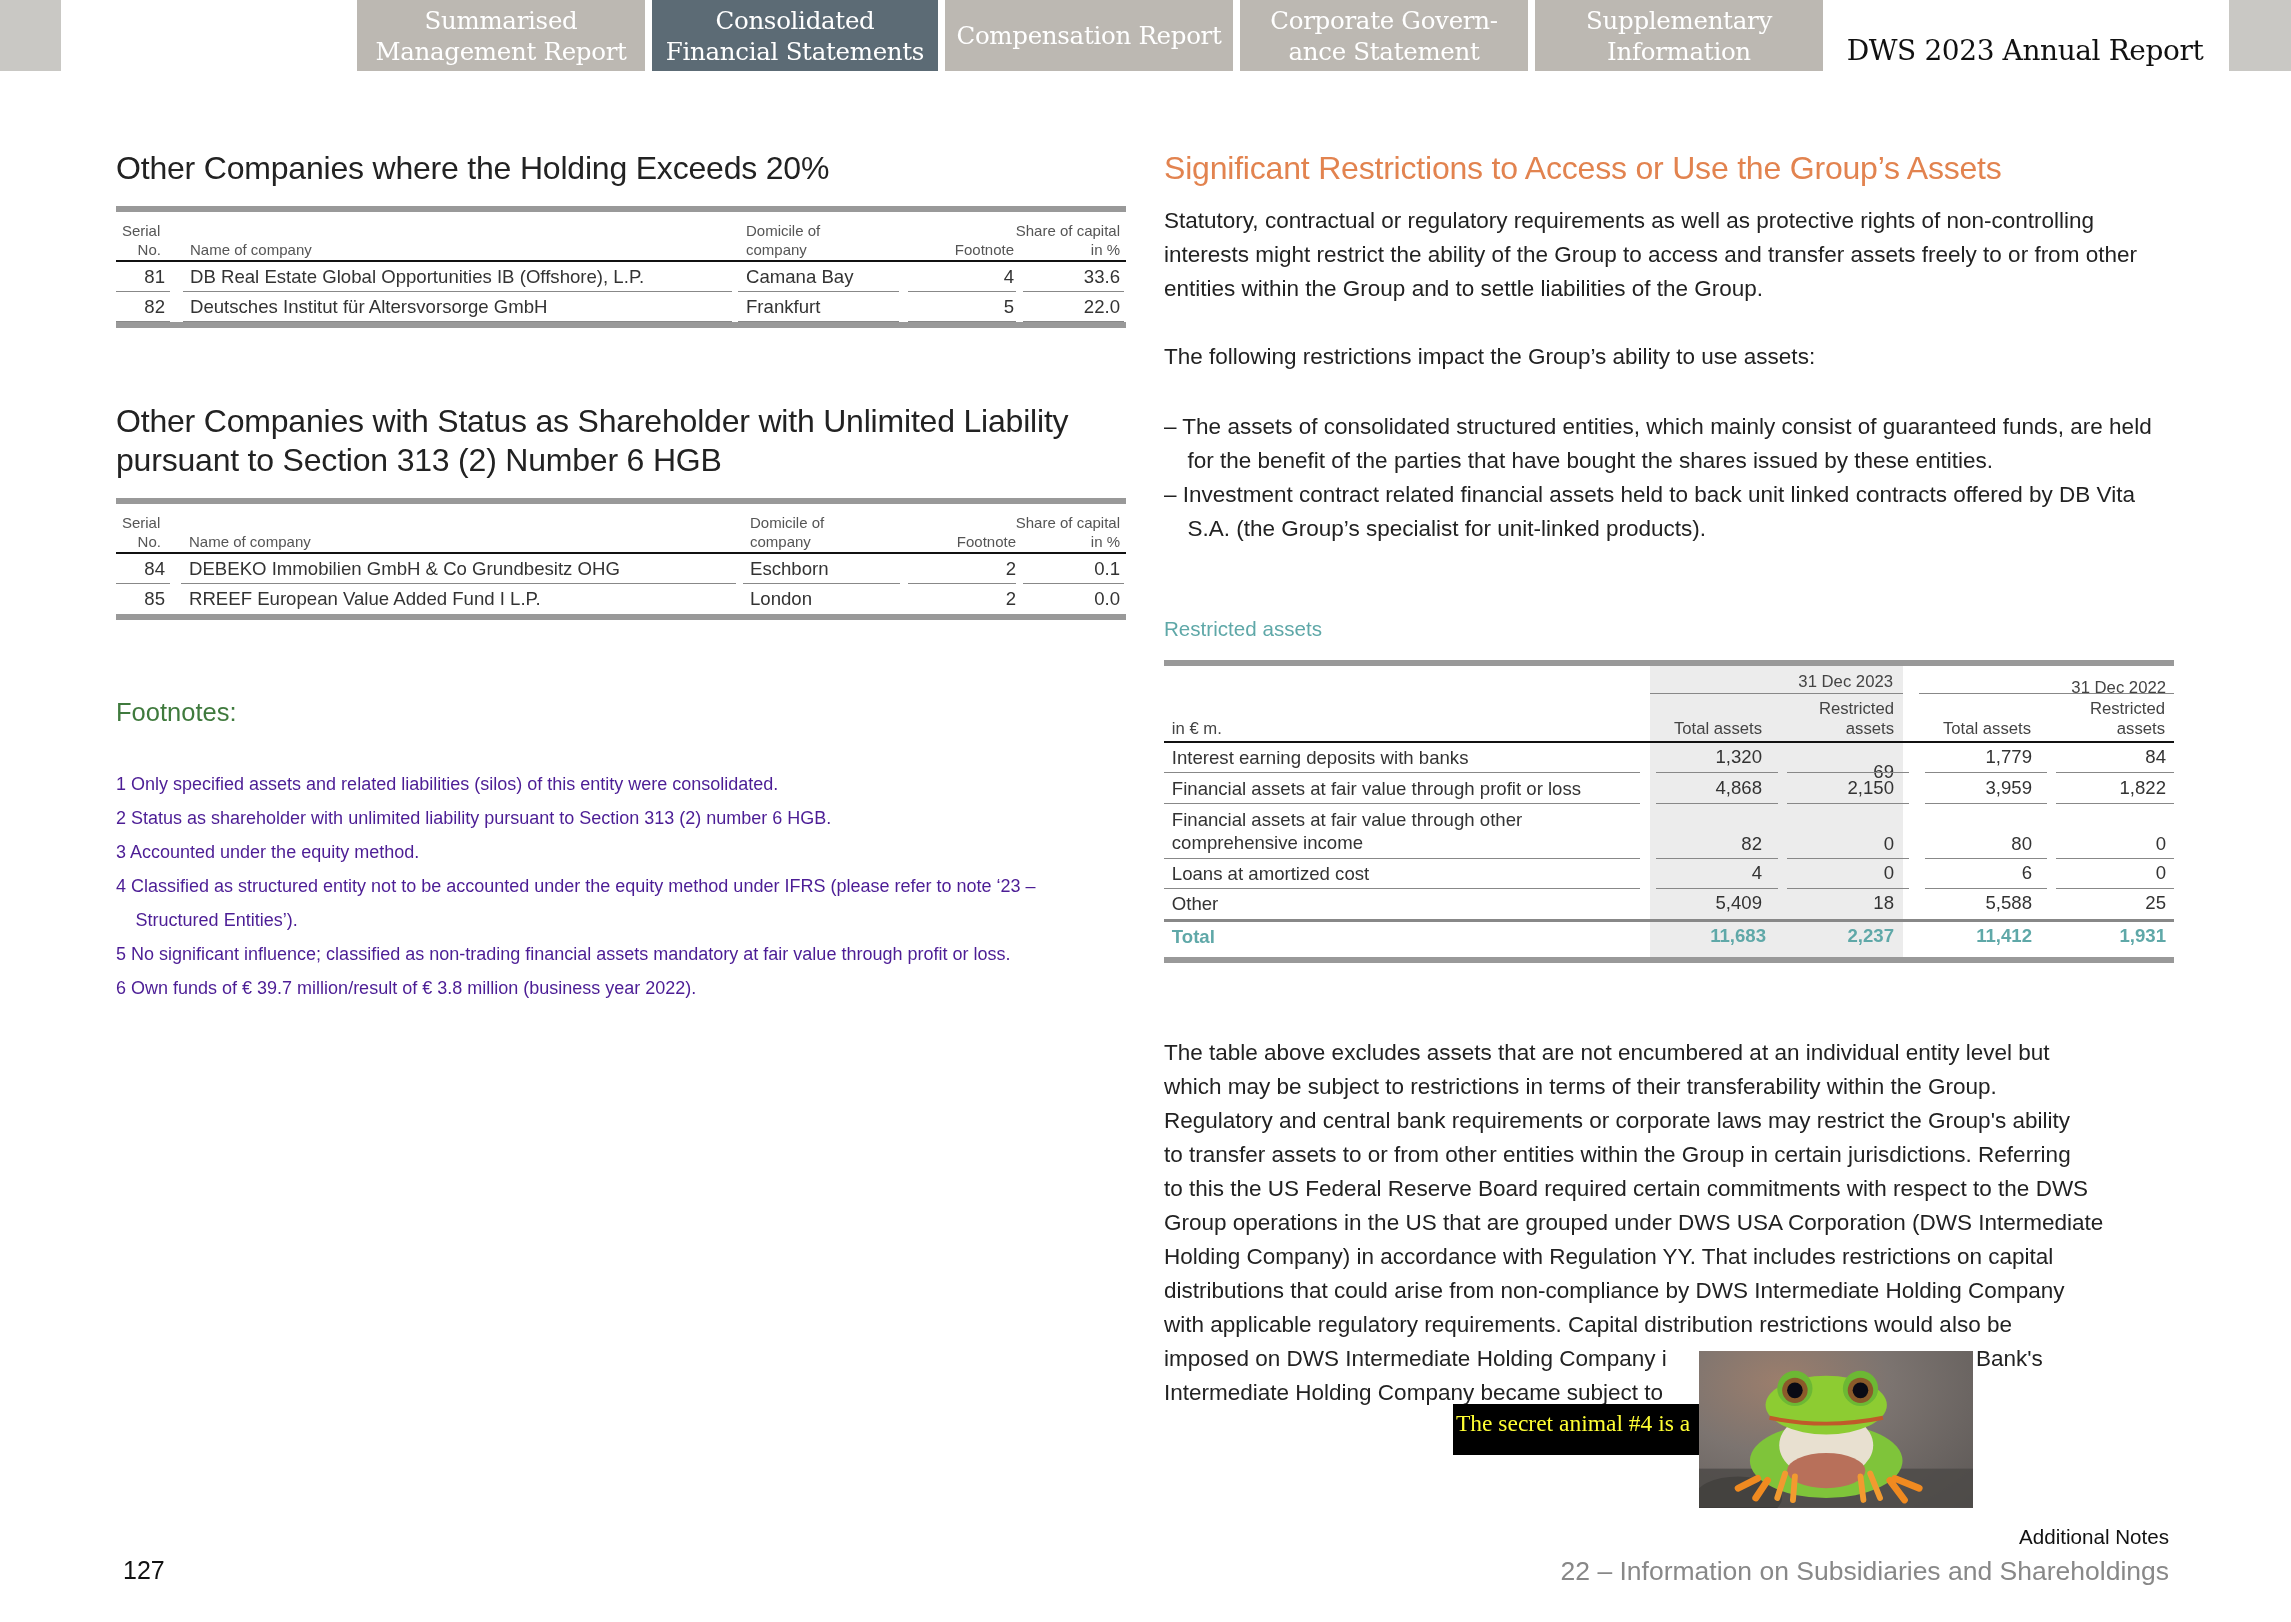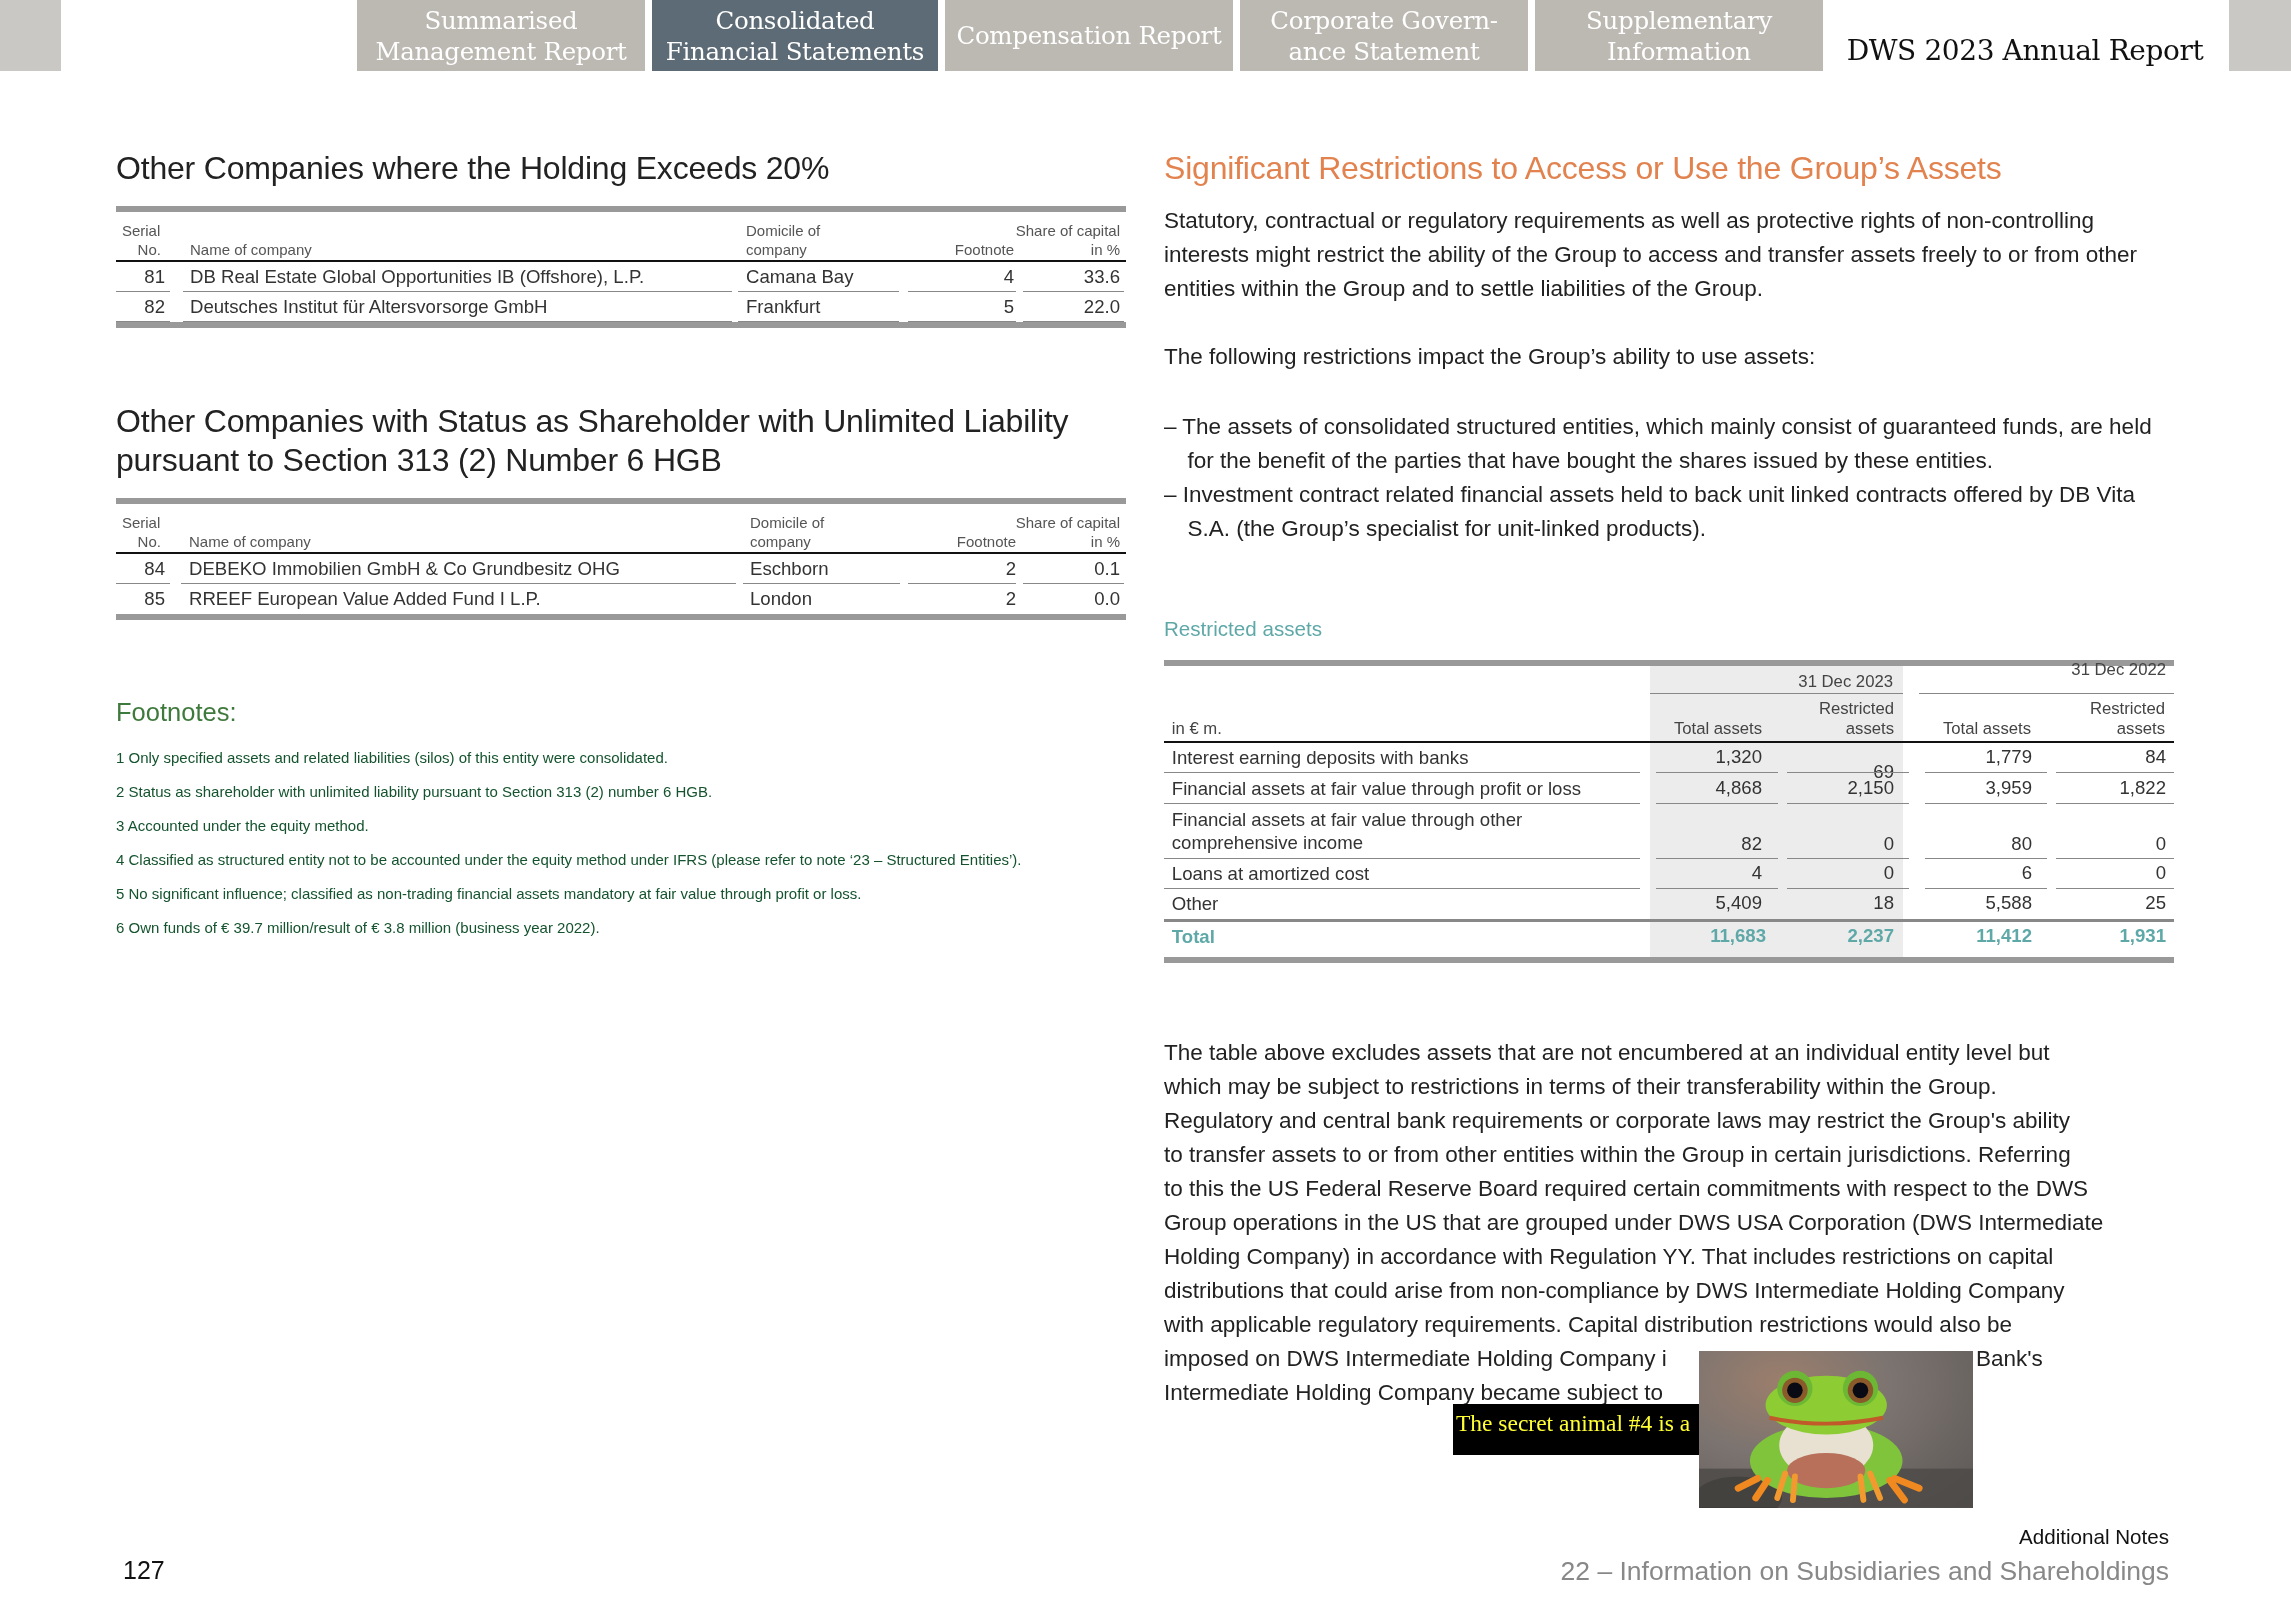--- a/index.html
+++ b/index.html
@@ -30,21 +30,21 @@
   .htable { position: absolute; left: 116px; width: 1010px; }
   .htable .bar { height: 5.9px; background: #999; }
   .htable .hdr { position: relative; height: 48px; border-bottom: 2.9px solid #111; font-size: 15px; color: #555; }
   .htable .hdr span { position: absolute; line-height: 18.6px; }
   .htable .row { position: relative; height: 30px; font-size: 18.6px; color: #333; }
   .htable .row span { position: absolute; top: 0; line-height: 30px; white-space: nowrap; }
   .htable .row .ul { position: absolute; bottom: 0; height: 1px; background: #888; }
   .right { text-align: right; }
   
   .fn-title { position: absolute; left: 116px; top: 698px; font-size: 25.5px; color: #3f7a3d; }
-  .fn-list { position: absolute; left: 116px; top: 741px; width: 1029px; font-size: 15px; line-height: 34px; color: #14532d; }
+  .fn-list { position: absolute; left: 116px; top: 767px; width: 1029px; font-size: 18px; line-height: 34px; color: #4c1d95; }
   .fn-item { padding-left: 19.6px; text-indent: -19.6px; }
   
   .para { position: absolute; left: 1164px; width: 1019px; font-size: 22.5px; line-height: 34px; color: #222; margin: 0; }
   .bullet { padding-left: 23.5px; text-indent: -23.5px; }
   .tbl-caption { position: absolute; left: 1164px; top: 617px; font-size: 20.6px; color: #5fa8a8; }
   
   .rtable { position: absolute; left: 1164px; top: 660px; width: 1010px; }
   .rtable .bar { height: 5.9px; background: #999; }
   .rtable .shade { position: absolute; left: 486px; width: 253px; top: 5.9px; bottom: 5.9px; background: #ececec; }
   .rtable .cell { position: absolute; font-size: 16.7px; line-height: 19.6px; color: #444; }
@@ -191,21 +191,21 @@
 </div>
 
 <div class="tbl-caption">Restricted assets</div>
 
 <div class="rtable" style="height:304px;">
   <div class="bar"></div>
   <div class="shade"></div>
 
   <div class="cell right" style="left:486px;width:243px;top:11.8px;">31 Dec 2023</div>
   <div style="position:absolute;left:486px;width:253px;top:33px;height:1px;background:#888;"></div>
-  <div class="cell right" style="left:755px;width:247px;top:0;text-align:right;">31 Dec 2022</div>
+  <div class="cell right" style="left:755px;width:247px;top:18px;text-align:right;">31 Dec 2022</div>
   <div style="position:absolute;left:755px;width:255px;top:33px;height:1px;background:#888;"></div>
   <div class="cell" style="left:7.8px;top:59px;">in € m.</div>
   <div class="cell right" style="left:486px;width:112px;top:59px;">Total assets</div>
   <div class="cell right" style="left:608px;width:122px;top:39px;">Restricted</div>
   <div class="cell right" style="left:608px;width:122px;top:59px;">assets</div>
   <div class="cell right" style="left:755px;width:112px;top:59px;">Total assets</div>
   <div class="cell right" style="left:872px;width:129px;top:39px;">Restricted</div>
   <div class="cell right" style="left:872px;width:129px;top:59px;">assets</div>
   <div style="position:absolute;left:0;width:1010px;top:81px;height:2px;background:#111;"></div>
 

